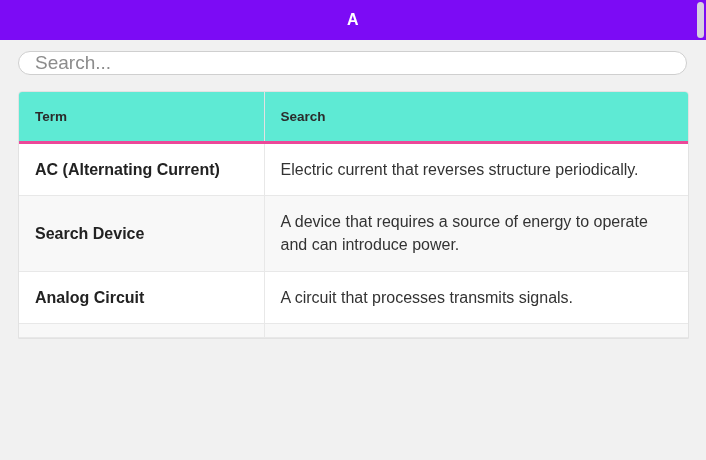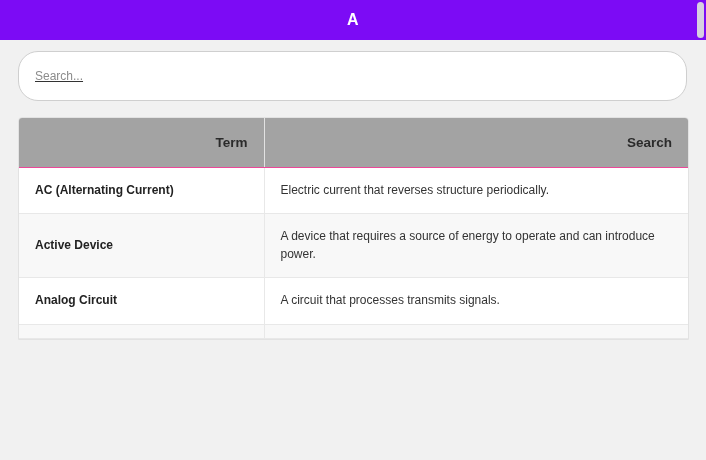--- a/index.html
+++ b/index.html
@@ -68,31 +68,30 @@
   }
 
   
   .search-wrap {
     width: 669px;
     margin-bottom: 16px;
   }
 
   .search-input {
     width: 669px;
-    height: 50px;
+    height: 24px;
     border: 1px solid #cfcfcf;
     border-radius: 20px;
     background: #ffffff;
     padding: 0 16px;
     font-family: "Liberation Sans", sans-serif;
-    font-size: 12px;
+    font-size: 19px;
     color: #333333;
     outline: none;
     display: block;
-    text-decoration: underline;
   }
   .search-input::placeholder {
     color: #8c8c8c;
     opacity: 1;
   }
 
   
   .table-wrap {
     width: 671px;
     border: 1px solid #e2e2e2;
@@ -104,34 +103,34 @@
   table.glossary {
     width: 100%;
     border-collapse: collapse;
     table-layout: fixed;
   }
 
   table.glossary col.c-term { width: 245px; }
   table.glossary col.c-meaning { width: auto; }
 
   table.glossary thead th {
-    background: #a3a3a3;
-    text-align: right;
+    background: #5eead4;
+    text-align: left;
     font-size: 13.5px;
     font-weight: bold;
     color: #2b2b2b;
     padding: 17px 16px;
-    border-bottom: 1px solid #ec4899;
+    border-bottom: 3px solid #ec4899;
     border-right: 1px solid #e2e2e2;
     vertical-align: middle;
   }
   table.glossary thead th:last-child { border-right: none; }
 
   table.glossary tbody td {
-    font-size: 12px;
+    font-size: 16px;
     color: #333333;
     padding: 14px 16px;
     border-bottom: 1px solid #e8e8e8;
     border-right: 1px solid #e8e8e8;
     vertical-align: middle;
     line-height: 1.45;
   }
   table.glossary tbody td:last-child { border-right: none; }
 
   table.glossary tbody td.term {
@@ -176,21 +175,21 @@
           <th>Term</th>
           <th>Search</th>
         </tr>
       </thead>
       <tbody>
         <tr>
           <td class="term">AC (Alternating Current)</td>
           <td class="meaning">Electric current that reverses structure periodically.</td>
         </tr>
         <tr>
-          <td class="term">Active Device</td>
+          <td class="term">Search Device</td>
           <td class="meaning">A device that requires a source of energy to operate and can introduce power.</td>
         </tr>
         <tr>
           <td class="term">Analog Circuit</td>
           <td class="meaning">A circuit that processes transmits signals.</td>
         </tr>
         <tr class="spacer-row">
           <td class="term"></td>
           <td class="meaning"></td>
         </tr>

